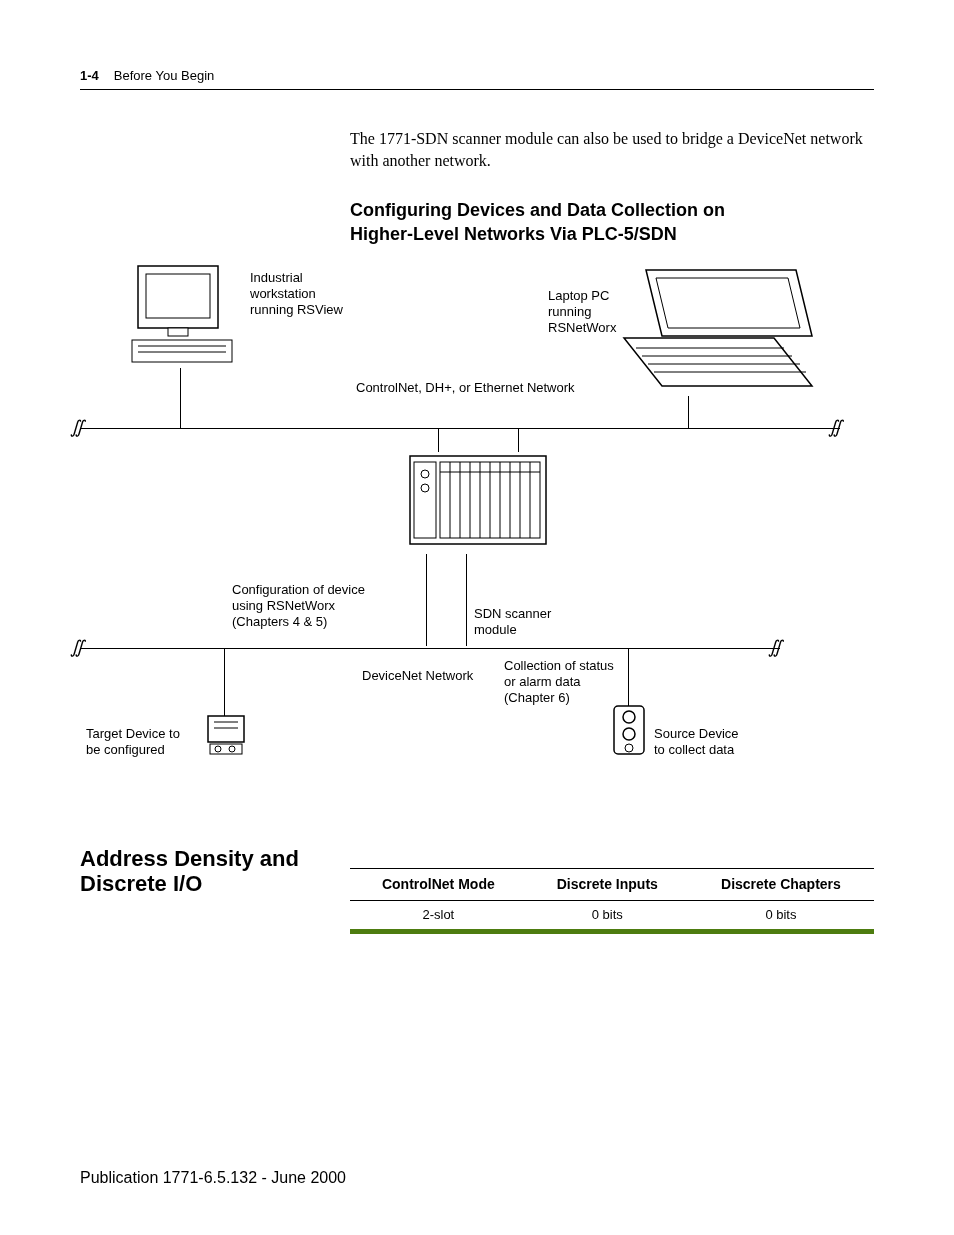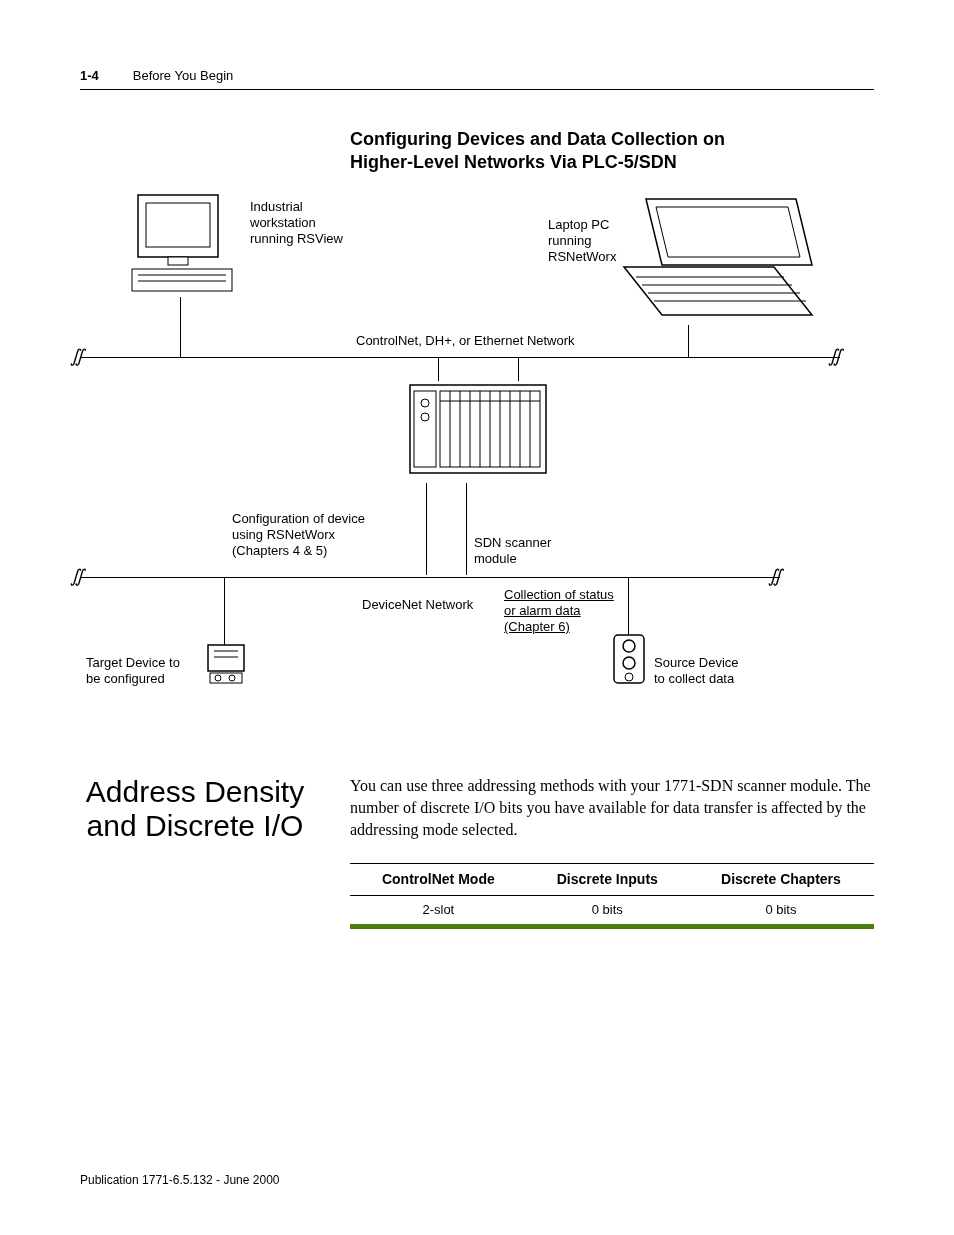--- a/index.html
+++ b/index.html
@@ -12,21 +12,21 @@
     position: relative;
     overflow: hidden;
   }
   .page { padding: 68px 80px 0 80px; position: relative; height: 100%; }
   .header-line {
     display: flex;
     align-items: baseline;
     font-family: Arial, Helvetica, sans-serif;
     font-size: 13px;
     margin-bottom: 6px;
-    gap: 34px;
+    gap: 15px;
   }
   .header-line .pgnum { font-weight: bold; }
   .hr { border: none; border-top: 1.5px solid #000; margin: 0 0 38px 0; }
   .intro {
     font-family: Georgia, 'Times New Roman', serif;
     font-size: 16px;
     line-height: 1.35;
     margin-left: 270px;
     margin-bottom: 28px;
     max-width: 520px;
@@ -52,26 +52,25 @@
     line-height: 1.25;
     color: #000;
   }
   .section {
     display: flex;
     margin-top: 50px;
     gap: 40px;
   }
   .sec-heading {
     font-family: Arial, Helvetica, sans-serif;
-    font-weight: normal;
-    font-size: 30px;
+    font-weight: bold;
+    font-size: 22px;
     line-height: 1.15;
     width: 230px;
     flex: 0 0 230px;
-    text-align: center;
   }
   .sec-body {
     flex: 1;
     font-family: Georgia, 'Times New Roman', serif;
     font-size: 16px;
     line-height: 1.38;
   }
   table.addr {
     width: 100%;
     border-collapse: collapse;
@@ -90,21 +89,21 @@
     border-bottom: 5px solid #4d7c0f;
     padding: 5px 10px;
     text-align: center;
     font-size: 13px;
   }
   .footer {
     position: absolute;
     bottom: 48px;
     left: 80px;
     font-family: Arial, Helvetica, sans-serif;
-    font-size: 12px;
+    font-size: 16px;
   }
   
   .net-line {
     position: absolute;
     height: 0;
     border-top: 1px solid #000;
   }
   .arrow-down::after {
     content: "";
     position: absolute;
@@ -123,20 +122,21 @@
 <body>
 
 <div class="page">
 
   <div class="header-line">
     <span class="pgnum">1-4</span>
     <span>Before You Begin</span>
   </div>
   <hr class="hr">
 
+  <p class="intro">The 1771-SDN scanner module can also be used to bridge a DeviceNet network with another network.</p>
 
   <div class="fig-title">
     <span>Configuring Devices and Data Collection on</span><br>
     <span>Higher-Level Networks Via PLC-5/SDN</span>
   </div>
 
   <div class="figure">
 
     <svg style="position:absolute; left:60px; top:6px; width:110px; height:110px;" viewBox="0 0 110 110">
       <rect x="10" y="4" width="80" height="62" fill="#fff" stroke="#000" stroke-width="1.5"></rect>
@@ -156,21 +156,21 @@
       <polygon points="8,72 158,72 196,120 46,120" fill="#fff" stroke="#000" stroke-width="1.5"></polygon>
       <line x1="20" y1="82" x2="168" y2="82" stroke="#000"></line>
       <line x1="26" y1="90" x2="176" y2="90" stroke="#000"></line>
       <line x1="32" y1="98" x2="184" y2="98" stroke="#000"></line>
       <line x1="38" y1="106" x2="190" y2="106" stroke="#000"></line>
     </svg>
     <div class="lbl" style="left:480px; top:32px; white-space:pre;">Laptop PC
 running
 RSNetWorx</div>
 
-    <div class="lbl" style="left:288px; top:148px;">ControlNet, DH+, or Ethernet Network</div>
+    <div class="lbl" style="left:288px; top:124px;">ControlNet, DH+, or Ethernet Network</div>
     <div class="net-line" style="left:12px; top:172px; width:760px;"></div>
     <span class="lbl" style="left:2px; top:160px; font-style:italic; font-size:18px;">∬</span>
     <span class="lbl" style="left:760px; top:160px; font-style:italic; font-size:18px;">∬</span>
 
     <div class="vline" style="left:112px; top:112px; height:60px;"></div>
     <div class="vline" style="left:620px; top:140px; height:32px;"></div>
 
     <svg style="position:absolute; left:340px; top:194px; width:140px; height:105px;" viewBox="0 0 140 105">
       <rect x="2" y="6" width="136" height="88" fill="#fff" stroke="#000" stroke-width="1.5"></rect>
       <rect x="6" y="12" width="22" height="76" fill="#fff" stroke="#000"></rect>
@@ -201,21 +201,21 @@
 module</div>
 
     <div class="vline" style="left:358px; top:298px; height:92px;"></div>
     <div class="vline" style="left:398px; top:298px; height:92px;"></div>
 
     <div class="net-line" style="left:12px; top:392px; width:700px;"></div>
     <span class="lbl" style="left:2px; top:380px; font-style:italic; font-size:18px;">∬</span>
     <span class="lbl" style="left:700px; top:380px; font-style:italic; font-size:18px;">∬</span>
     <div class="lbl" style="left:294px; top:412px;">DeviceNet Network</div>
 
-    <div class="lbl" style="left:436px; top:402px; white-space:pre;text-decoration:underline;">Collection of status
+    <div class="lbl" style="left:436px; top:402px; white-space:pre;">Collection of status
 or alarm data
 (Chapter 6)</div>
 
     <div class="vline arrow-down" style="left:156px; top:392px; height:70px;"></div>
     <svg style="position:absolute; left:138px; top:456px; width:40px; height:44px;" viewBox="0 0 40 44">
       <rect x="2" y="4" width="36" height="26" fill="#fff" stroke="#000" stroke-width="1.5"></rect>
       <line x1="8" y1="10" x2="32" y2="10" stroke="#000"></line>
       <line x1="8" y1="16" x2="32" y2="16" stroke="#000"></line>
       <rect x="4" y="32" width="32" height="10" fill="#fff" stroke="#000"></rect>
       <circle cx="12" cy="37" r="3" fill="#fff" stroke="#000"></circle>
@@ -232,21 +232,20 @@
       <circle cx="17" cy="44" r="4" fill="#fff" stroke="#000"></circle>
     </svg>
     <div class="lbl" style="left:586px; top:470px; white-space:pre;">Source Device
 to collect data</div>
 
   </div>
 
   <div class="section">
     <h2 class="sec-heading">Address Density and Discrete I/O</h2>
     <div class="sec-body">
-      <p>You can use three addressing methods with your 1771-SDN scanner module. The number of discrete I/O bits you have available for data transfer is affected by the addressing mode selected.</p>
 
       <table class="addr">
         <thead>
           <tr>
             <th>ControlNet Mode</th>
             <th>Discrete Inputs</th>
             <th>Discrete Chapters</th>
           </tr>
         </thead>
         <tbody>

